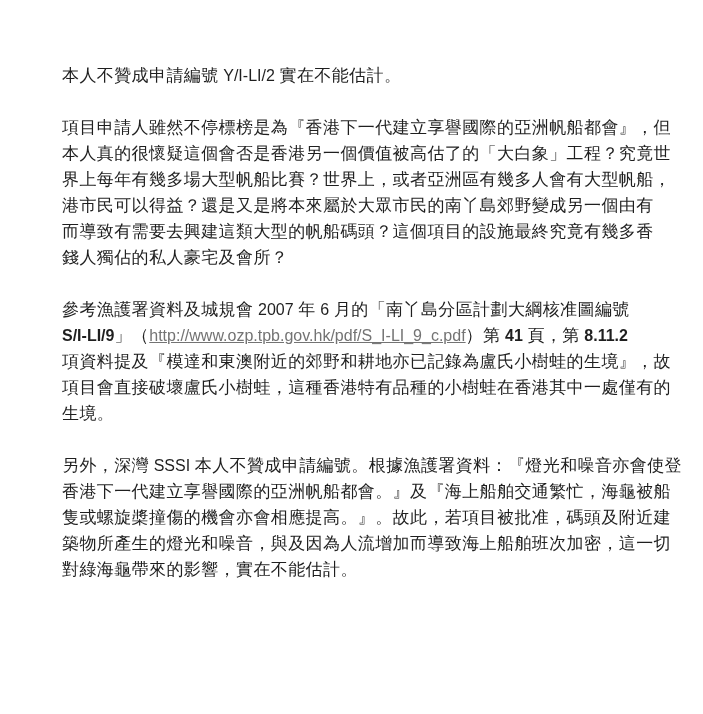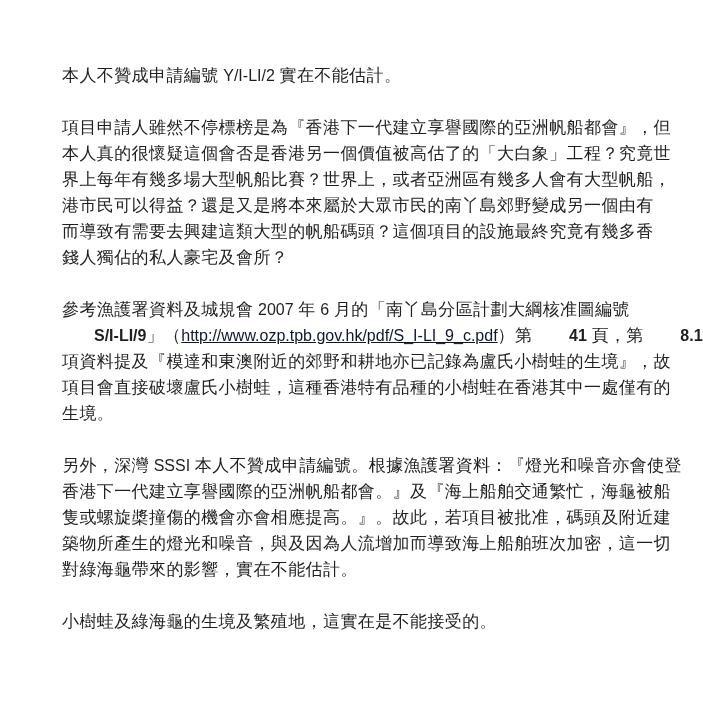--- a/index.html
+++ b/index.html
@@ -30,21 +30,20 @@
   .line {
     white-space: nowrap;
   }
   .latin {
     font-family: "Liberation Sans", sans-serif;
     font-size: 16px;
     letter-spacing: 0;
   }
   .bold {
     font-weight: bold;
-    margin-left: 32px;
   }
   a.link {
     color: #0563c1;
     text-decoration: underline;
     cursor: pointer;
   }
 </style>
 </head>
 <body>
 
@@ -56,29 +55,28 @@
       <div class="para">
         <div class="line"><span>項目申請人雖然不停標榜是為『香港下一代建立享譽國際的亞洲帆船都會』，但</span></div>
         <div class="line"><span>本人真的很懷疑這個會否是香港另一個價值被高估了的「大白象」工程？究竟世</span></div>
         <div class="line"><span>界上每年有幾多場大型帆船比賽？世界上，或者亞洲區有幾多人會有大型帆船，</span></div>
         <div class="line"><span>港市民可以得益？還是又是將本來屬於大眾市民的南丫島郊野變成另一個由有</span></div>
         <div class="line"><span>而導致有需要去興建這類大型的帆船碼頭？這個項目的設施最終究竟有幾多香</span></div>
         <div class="line"><span>錢人獨佔的私人豪宅及會所？</span></div>
       </div>
       <div class="para">
         <div class="line"><span>參考漁護署資料及城規會 </span><span class="latin">2007</span><span> 年 </span><span class="latin">6</span><span> 月的「南丫島分區計劃大綱核准圖編號</span></div>
-        <div class="line"><span class="latin bold">S/I-LI/9</span><span>」（</span><a class="latin link" href="#" style="color: #0f172a;">http://www.ozp.tpb.gov.hk/pdf/S_I-LI_9_c.pdf</a><span>）第 </span><span class="latin bold">41</span><span> 頁，第 </span><span class="latin bold">8.11.2</span></div>
+        <div class="line"><span class="latin bold">S/I-LI/9</span><span>」（</span><a class="latin link" href="#" style="color: #737373;">http://www.ozp.tpb.gov.hk/pdf/S_I-LI_9_c.pdf</a><span>）第 </span><span class="latin bold">41</span><span> 頁，第 </span><span class="latin bold">8.11.2</span></div>
         <div class="line"><span>項資料提及『模達和東澳附近的郊野和耕地亦已記錄為盧氏小樹蛙的生境』，故</span></div>
         <div class="line"><span>項目會直接破壞盧氏小樹蛙，這種香港特有品種的小樹蛙在香港其中一處僅有的</span></div>
         <div class="line"><span>生境。</span></div>
       </div>
       <div class="para">
         <div class="line"><span>另外，深灣 </span><span class="latin">SSSI</span><span> 本人不贊成申請編號。根據漁護署資料：『燈光和噪音亦會使登</span></div>
         <div class="line"><span>香港下一代建立享譽國際的亞洲帆船都會。』及『海上船舶交通繁忙，海龜被船</span></div>
         <div class="line"><span>隻或螺旋槳撞傷的機會亦會相應提高。』。故此，若項目被批准，碼頭及附近建</span></div>
         <div class="line"><span>築物所產生的燈光和噪音，與及因為人流增加而導致海上船舶班次加密，這一切</span></div>
         <div class="line"><span>對綠海龜帶來的影響，實在不能估計。</span></div>
       </div>
       <div class="para">
-        <div class="line"><span>小樹蛙及綠海龜的生境及繁殖地，這實在是不能接受的。</span></div>
       </div>
     </div>
 </div>
 
 </body></html>

